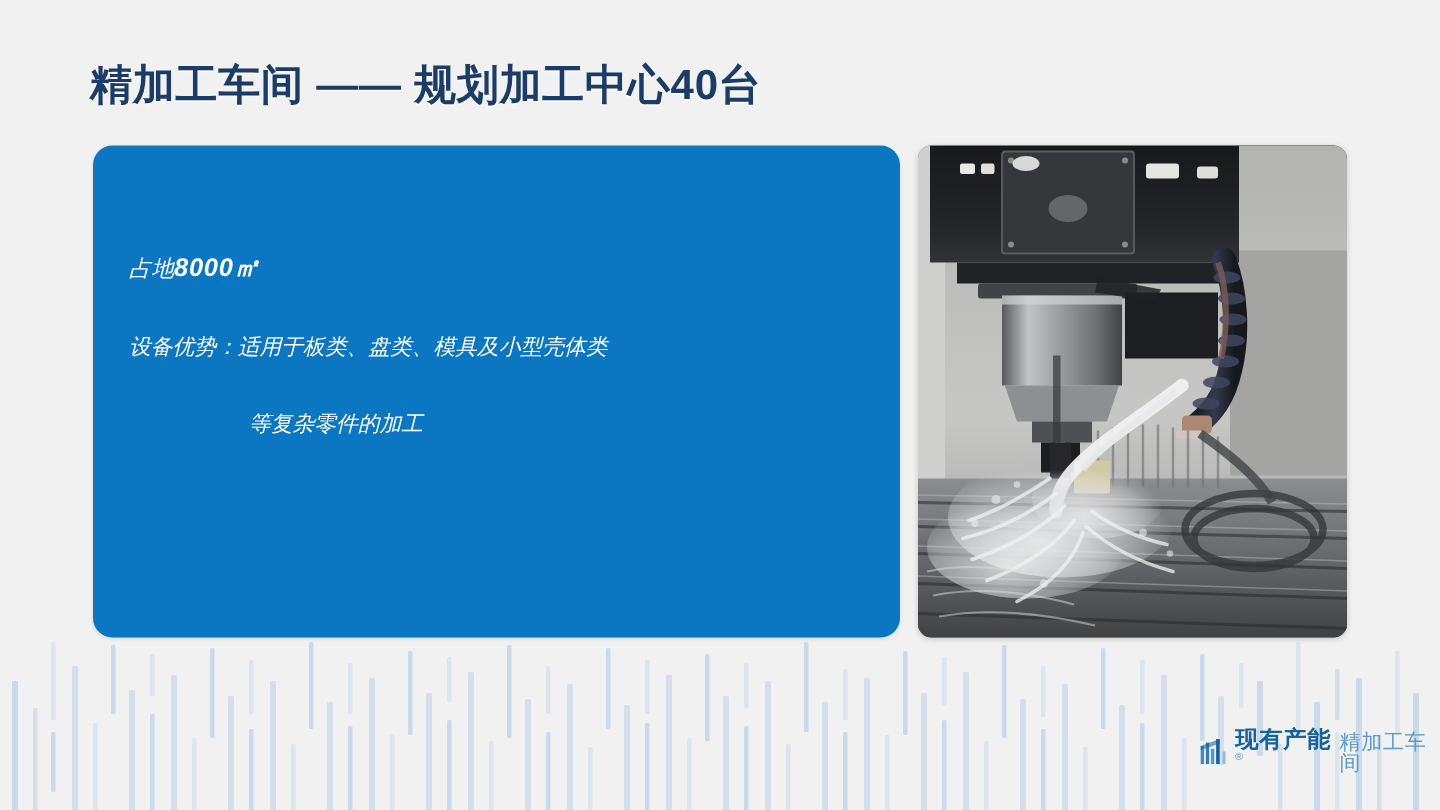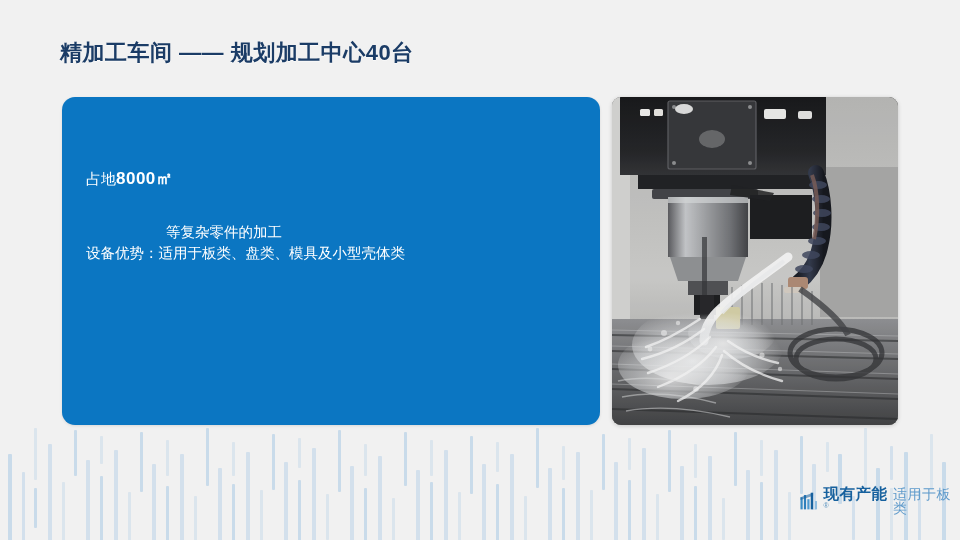--- a/index.html
+++ b/index.html
@@ -30,21 +30,21 @@
     position: absolute;
     background: #c6d9e9;
     border-radius: 1px;
   }
 
   
   #page-title {
     position: absolute;
     left: 60px;
     top: 38px;
-    font-size: 22px;
+    font-size: 28px;
     font-weight: bold;
     color: #1b3c66;
     letter-spacing: 0.5px;
     white-space: nowrap;
     text-shadow: 0 1px 0 rgba(255,255,255,0.55);
   }
 
   
   #blue-panel {
     position: absolute;
@@ -55,20 +55,21 @@
     background: #0b76c2;
     border-radius: 13px;
     box-shadow: 0 1px 3px rgba(0,0,0,0.10);
   }
   #panel-body {
     position: absolute;
     left: 24px;
     top: 70px;
     right: 20px;
     color: #ffffff;
+    font-style: italic;
   }
   .panel-line {
     font-size: 14.5px;
     line-height: 1.45;
     margin-bottom: 30px;
     white-space: nowrap;
   }
   .panel-line.line-area {
     font-size: 15px;
   }
@@ -223,23 +224,23 @@
   <div id="page-title">精加工车间 —— 规划加工中心40台</div>
 
   <div id="blue-panel">
     <div id="panel-body">
 
       <div class="panel-line line-area">
         <span>占地</span><span class="big-num">8000</span><span class="big-num">㎡</span>
       </div>
 
 
+      <div class="panel-line">设备优势：适用于板类、盘类、模具及小型壳体类</div>
+
       <div class="panel-line line-last">等复杂零件的加工</div>
-
-      <div class="panel-line">设备优势：适用于板类、盘类、模具及小型壳体类</div>
 
     </div>
   </div>
 
   <div id="photo-frame">
     <svg width="286" height="328" viewBox="0 0 286 328">
       <defs>
         <linearGradient id="wallG" x1="0" y1="0" x2="0" y2="1">
           <stop offset="0%" stop-color="#b9b9b7"></stop>
           <stop offset="55%" stop-color="#cfcfcd"></stop>
@@ -392,16 +393,16 @@
   <div id="logo">
     <svg id="logo-mark" viewBox="0 0 20 19">
       <rect x="0.5" y="5" width="2.4" height="13" fill="#3b8cc4"></rect>
       <rect x="4.2" y="2.5" width="2.4" height="15.5" fill="#2f7fbb"></rect>
       <rect x="7.9" y="7" width="2.4" height="11" fill="#4e9ad0"></rect>
       <rect x="11.6" y="0" width="2.6" height="18" fill="#17619e"></rect>
       <path d="M0.5 5 L14.2 0 L14.2 3.2 L0.5 8 Z" fill="#17619e" opacity="0.55"></path>
       <rect x="16.2" y="9" width="2.2" height="9" fill="#8fbde0"></rect>
     </svg>
     <span class="logo-text-main"><span>现有产能</span><span class="logo-tm">®</span></span>
-    <span class="logo-text-sub">适用于板类</span>
+    <span class="logo-text-sub">精加工车间</span>
   </div>
 
 </div>
 
 </body></html>

